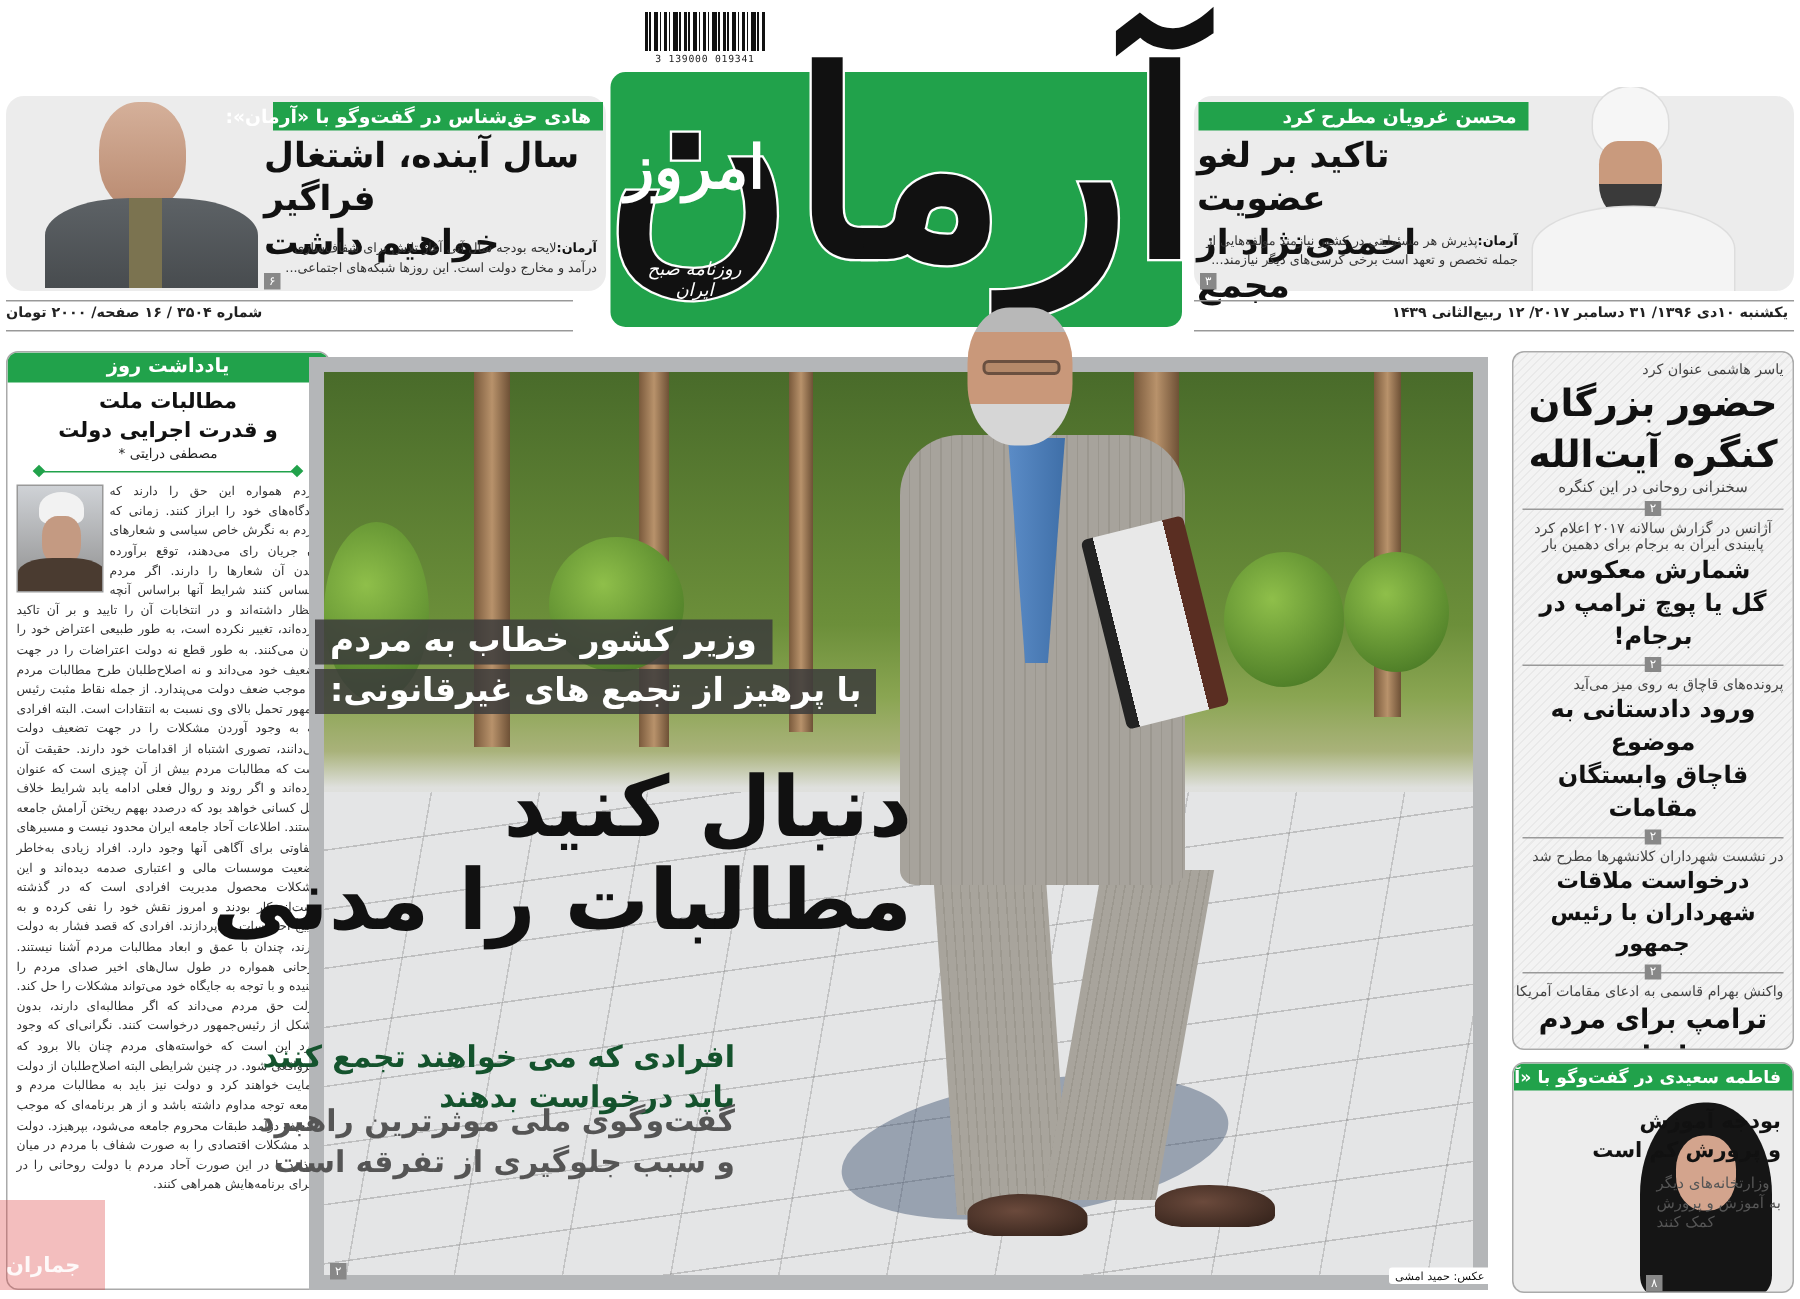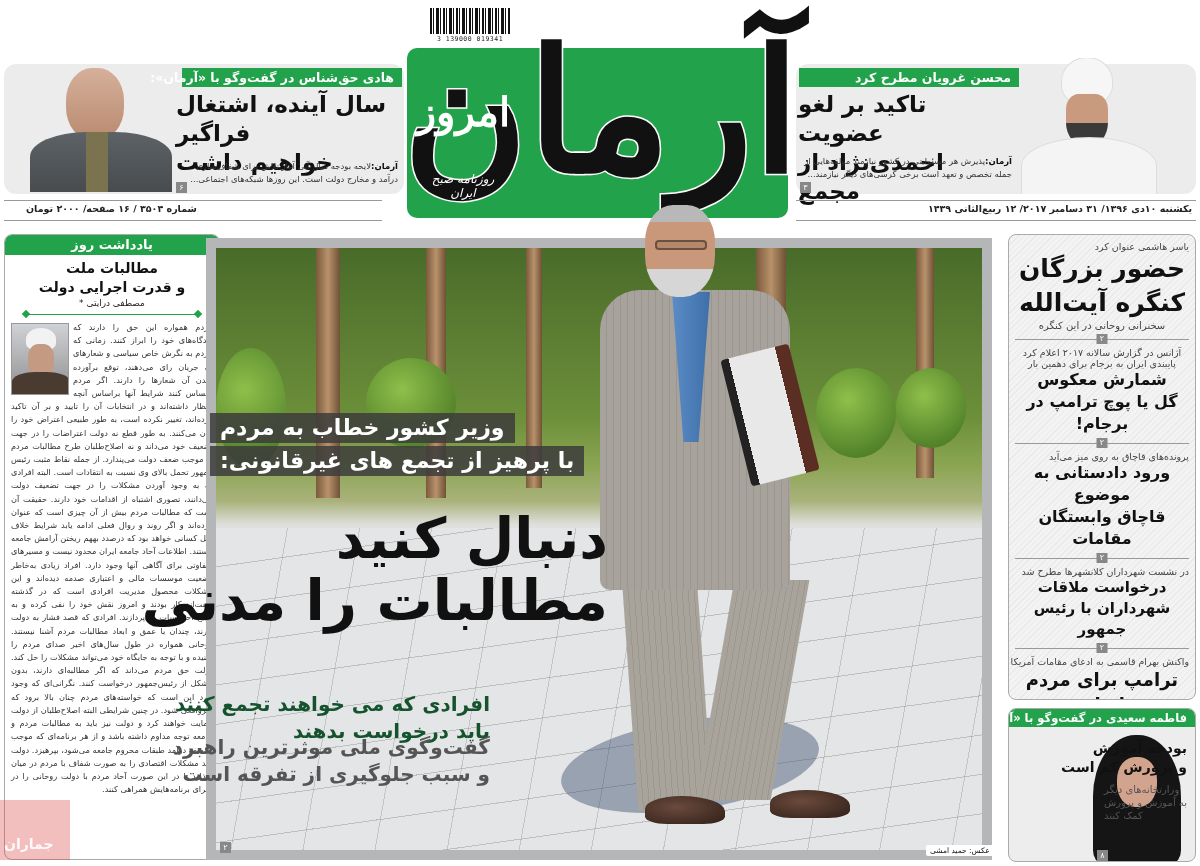--- a/index.html
+++ b/index.html
@@ -138,21 +138,21 @@
 <div class="abs top-headline" style="left:176px; top:90px; width:222px;">
   <div>سال آینده، اشتغال فراگیر</div>
   <div>خواهیم داشت</div>
 </div>
 <div class="abs top-body" style="left:190px; top:160px; width:208px;">
   <b>آرمان:</b><span>لایحه بودجه سال آتی آغاز تلاش برای شفاف‌سازی درآمد و مخارج دولت است. این روزها شبکه‌های اجتماعی...</span>
 </div>
 <div class="abs page-badge" style="left:176px; top:182px;">۶</div>
 
 <div class="abs rule" style="left:4px; top:200px; width:378px;"></div>
-<div class="abs dateline" style="left:26px; top:203px; direction:rtl;">شماره ۳۵۰۴ / ۱۶ صفحه/ ۲۰۰۰ تومان</div>
+<div class="abs dateline" style="left:4px; top:203px; direction:rtl;">شماره ۳۵۰۴ / ۱۶ صفحه/ ۲۰۰۰ تومان</div>
 <div class="abs rule" style="left:4px; top:220px; width:378px;"></div>
 
 <div class="abs left-col">
   <div class="col-head">یادداشت روز</div>
   <div class="ed-title">
     <div>مطالبات ملت</div>
     <div>و قدرت اجرایی دولت</div>
   </div>
   <div class="ed-author">مصطفی درایتی *</div>
   <div class="orn">

